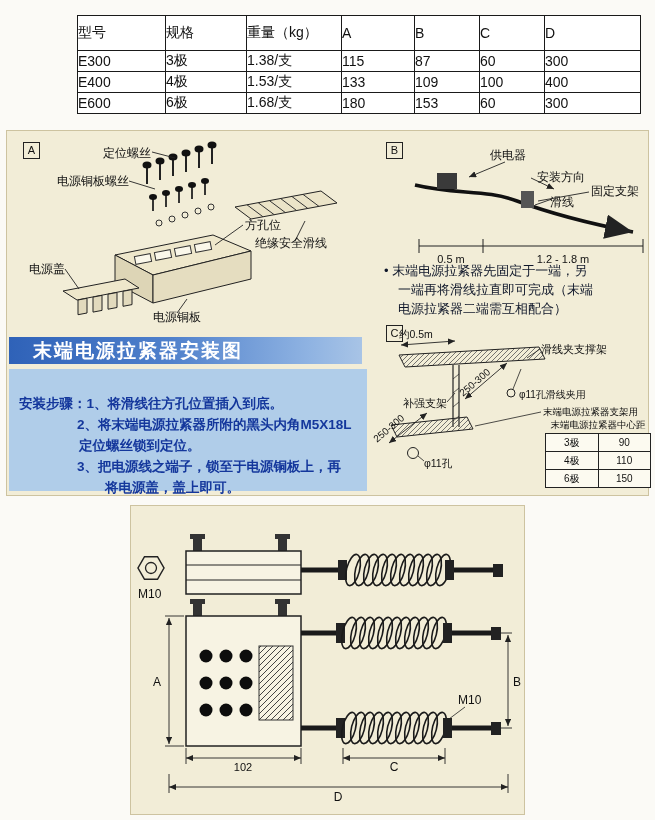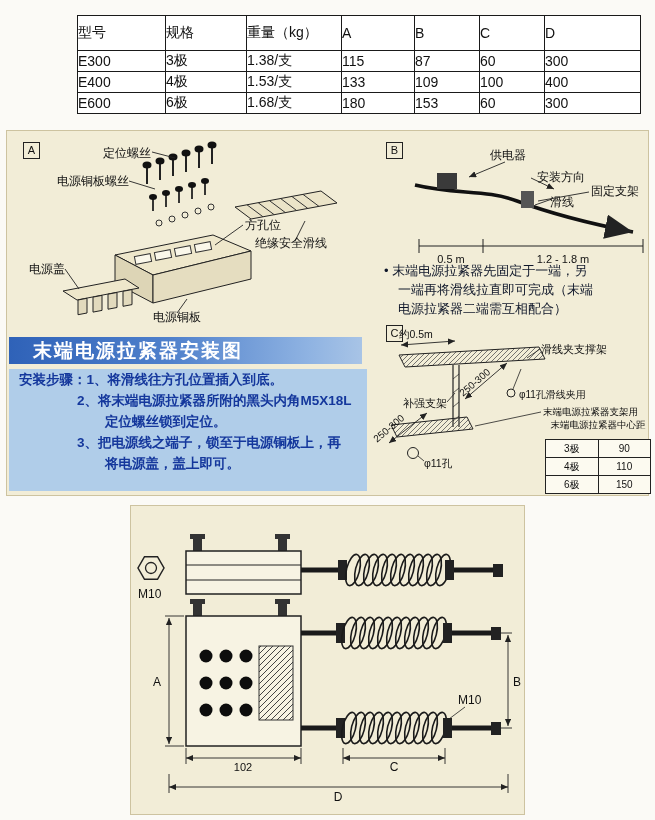--- a/index.html
+++ b/index.html
@@ -41,37 +41,37 @@
     position:absolute; left:2px; top:206px; width:353px; height:27px;
     background:linear-gradient(90deg,#2f62b8 0%,#4f80cb 45%,#8fb3e2 85%,#a8c4e6 100%);
     color:#ffffff; font-size:19px; font-weight:bold; line-height:27px;
     padding-left:24px; letter-spacing:2px; box-sizing:border-box; white-space:nowrap;
   }
 
   
   .steps {
     position:absolute; left:2px; top:238px; width:358px; height:122px;
     background:#b0cde9; color:#14379c; font-size:13.5px; font-weight:bold;
-    padding-top:0; box-sizing:border-box;
+    padding-top:24px; box-sizing:border-box;
   }
   .steps .line { height:21px; line-height:21px; white-space:nowrap; }
   .steps .s0 { margin-left:10px; }
   .steps .s1 { margin-left:68px; }
-  .steps .s2 { margin-left:96px; }
+  .steps .s2 { margin-left:70px; }
   .steps .s3 { margin-left:68px; }
   .steps .s4 { margin-left:96px; }
 
   
   .note { position:absolute; left:377px; top:130px; width:268px; color:#0f172a; font-size:13px; line-height:19px; }
   .note .nl { white-space:nowrap; }
   .note .nl + .nl { padding-left:14px; }
 
   
   .cd-wrap { position:absolute; left:538px; top:288px; width:106px; }
-  .cd-title { font-size:9.5px; color:#111; text-align:center; margin-bottom:7px; white-space:nowrap; }
+  .cd-title { font-size:9.5px; color:#111; text-align:center; margin-bottom:1px; white-space:nowrap; }
   .cd-table { border-collapse:collapse; width:100%; background:#fcfaf0; }
   .cd-table td { border:1px solid #222; font-size:10px; height:15px; text-align:center; color:#111; width:50%; }
 </style>
 </head>
 <body>
 
 <div class="page">
 
   <table class="spec-table">
     <colgroup>

